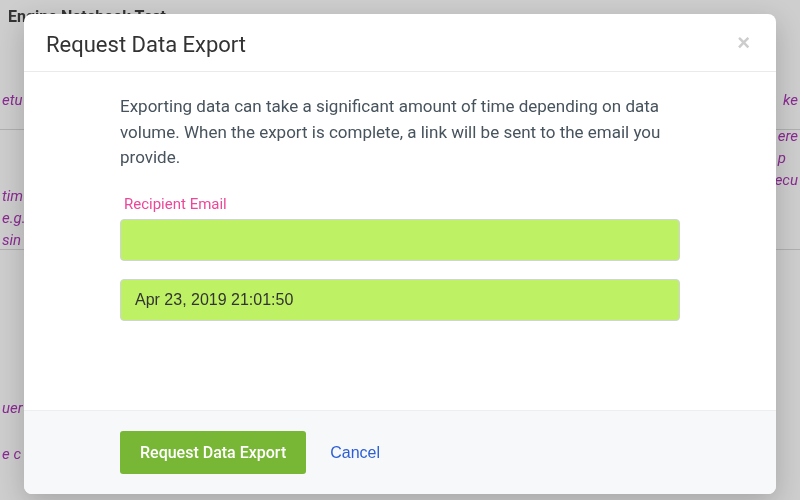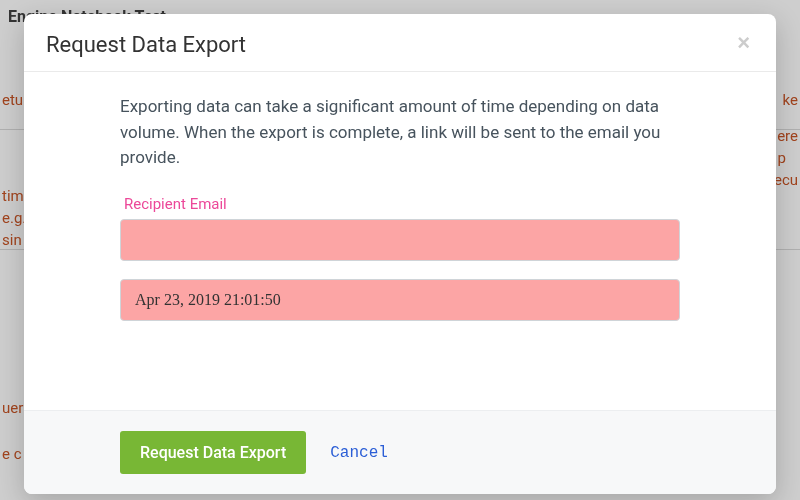--- a/index.html
+++ b/index.html
@@ -39,21 +39,22 @@
       position: absolute;
       left: 0;
       right: 0;
       border-bottom: 1px solid #d6d6d6;
       height: 56px;
     }
     .bg-row1 { top: 74px; }
     .bg-row2 { top: 170px; height: 80px; }
     .bg-text {
       position: absolute;
-      color: #c2410c;
+      color: #a21caf;
+      font-style: italic;
     }
     .overlay {
       position: absolute;
       top: 0;
       left: 0;
       width: 100%;
       height: 100%;
       background: rgba(80, 80, 80, 0.28);
       z-index: 10;
     }
@@ -114,22 +115,22 @@
       padding-left: 4px;
     }
     .form-input {
       width: 100%;
       height: 42px;
       border: 1px solid #cfd4d8;
       border-radius: 4px;
       font-size: 16px;
       padding: 0 14px;
       color: #333;
-      background: #fca5a5;
-      font-family: Liberation Serif, serif;
+      background: #bef264;
+      font-family: Liberation Sans, sans-serif;
     }
     .modal-footer {
       background: #f7f8f9;
       border-top: 1px solid #eceef0;
       padding: 20px 96px;
       display: flex;
       align-items: center;
       gap: 24px;
     }
     .btn-primary {
@@ -142,21 +143,21 @@
       padding: 12px 20px;
       cursor: pointer;
       font-family: inherit;
     }
     .btn-link {
       background: none;
       border: none;
       color: #2b5ed6;
       font-size: 16px;
       cursor: pointer;
-      font-family: Liberation Mono, monospace;
+      font-family: Liberation Sans, sans-serif;
     }
   </style>
 </head>
 <body>
 
 <div class="background-blur">
   <div class="bg-line-top">Engine Notebook Test</div>
   <div class="bg-row bg-row1"></div>
   <div class="bg-row bg-row2"></div>
   <span class="bg-text" style="top:88px;left:2px">etu</span>

